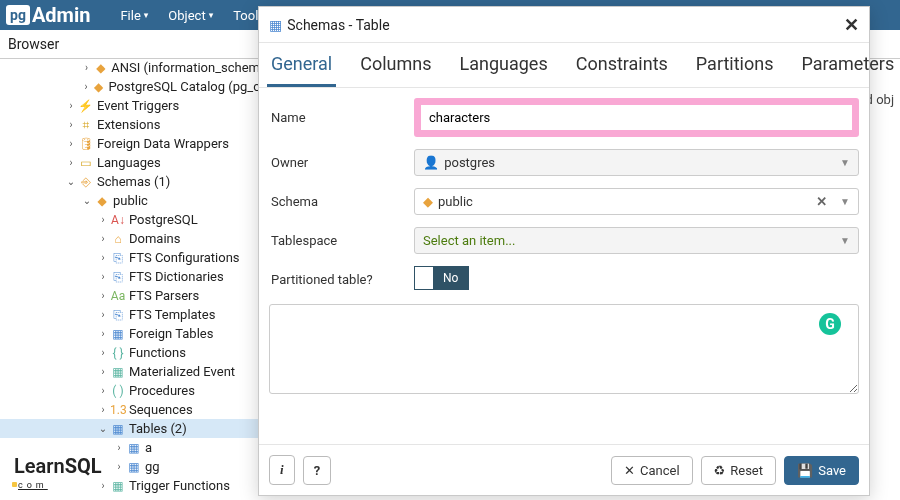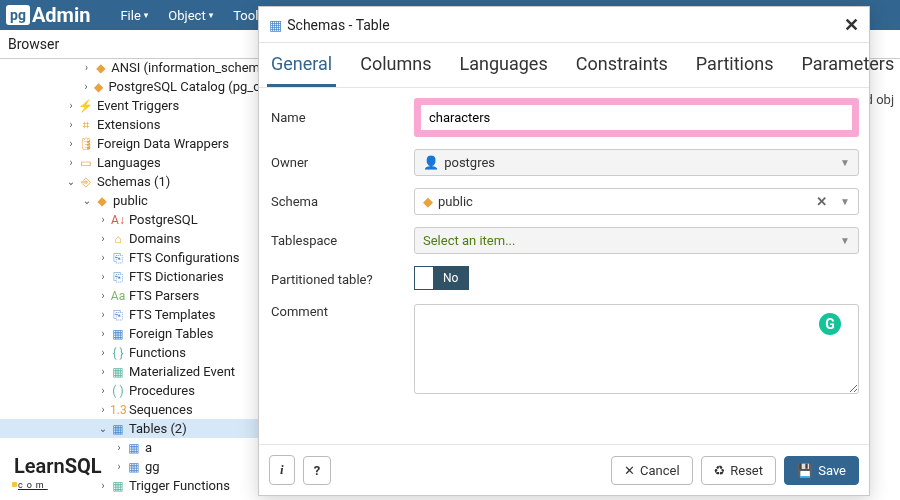--- a/index.html
+++ b/index.html
@@ -271,21 +271,20 @@
       <div class="lbl">Partitioned table?</div>
       <div class="ctrl">
         <div class="toggle">
           <div class="knob"></div>
           <div class="lab">No</div>
         </div>
       </div>
     </div>
 
     <div class="form-row" style="align-items:flex-start">
-      <div class="lbl">Comment</div>
       <div class="ctrl"><textarea class="comment" style=""></textarea></div>
     </div>
 
     <div class="grammarly">G</div>
   </div>
 
   <div class="dlg-footer">
     <button class="btn icon-only" style="font-family:serif;font-style:italic">i</button>
     <button class="btn icon-only">?</button>
     <div class="spacer"></div>

